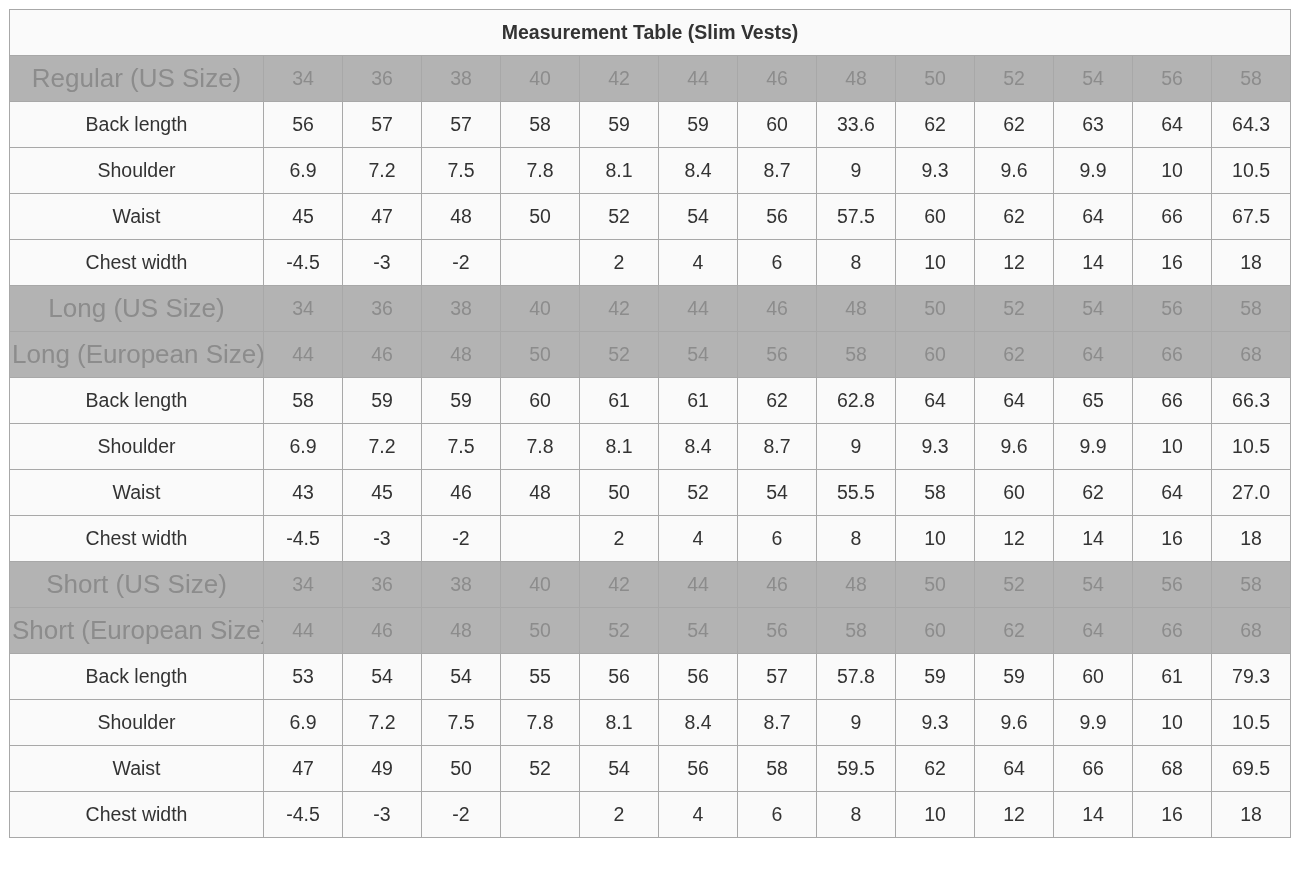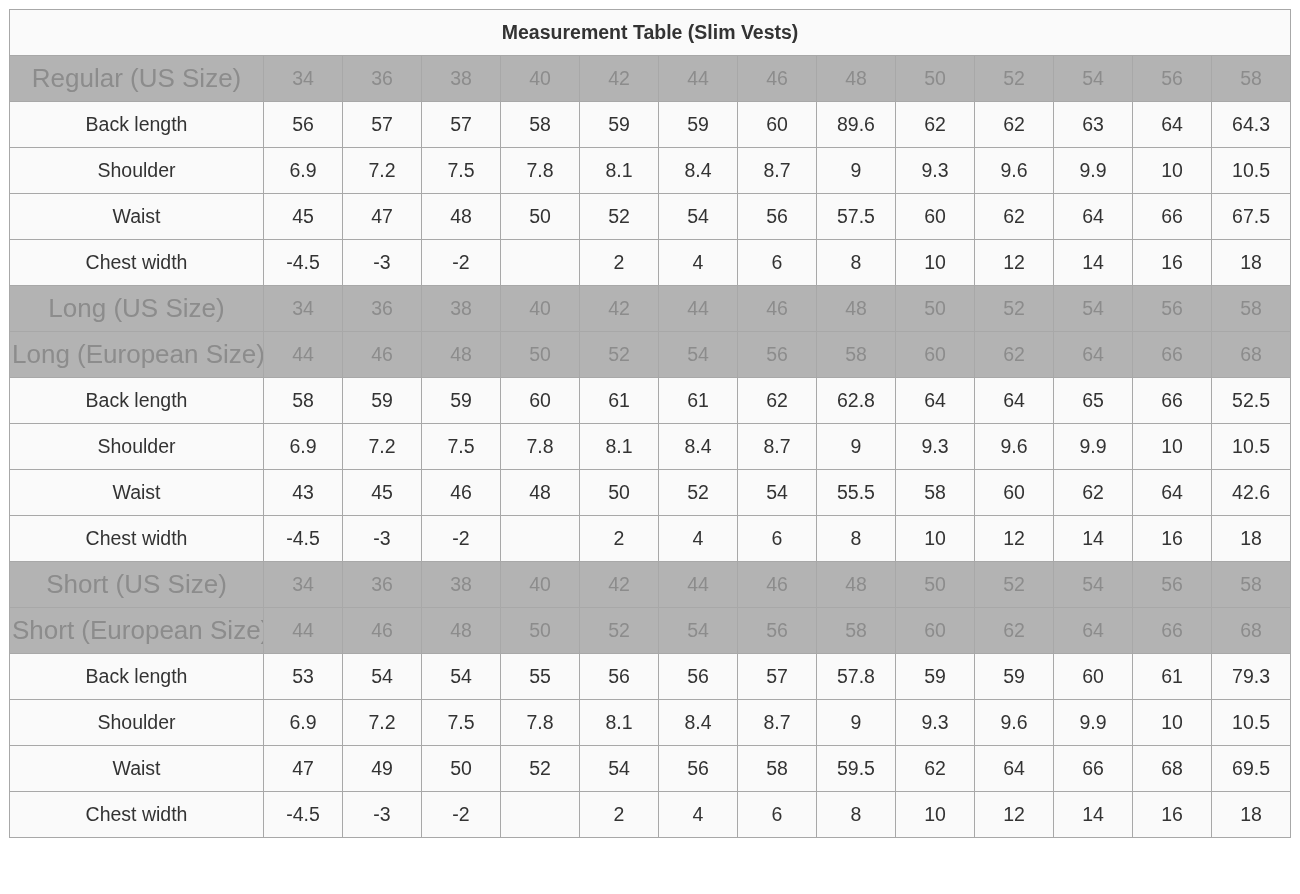--- a/index.html
+++ b/index.html
@@ -107,21 +107,21 @@
         </tr>
         <tr class="data-row">
           <td class="lab">Back length</td>
           <td>56</td>
           <td>57</td>
           <td>57</td>
           <td>58</td>
           <td>59</td>
           <td>59</td>
           <td>60</td>
-          <td>89.6</td>
+          <td>33.6</td>
           <td>62</td>
           <td>62</td>
           <td>63</td>
           <td>64</td>
           <td>64.3</td>
         </tr>
         <tr class="data-row">
           <td class="lab">Shoulder</td>
           <td>6.9</td>
           <td>7.2</td>
@@ -208,21 +208,21 @@
           <td>59</td>
           <td>60</td>
           <td>61</td>
           <td>61</td>
           <td>62</td>
           <td>62.8</td>
           <td>64</td>
           <td>64</td>
           <td>65</td>
           <td>66</td>
-          <td>52.5</td>
+          <td>66.3</td>
         </tr>
         <tr class="data-row">
           <td class="lab">Shoulder</td>
           <td>6.9</td>
           <td>7.2</td>
           <td>7.5</td>
           <td>7.8</td>
           <td>8.1</td>
           <td>8.4</td>
           <td>8.7</td>
@@ -240,21 +240,21 @@
           <td>46</td>
           <td>48</td>
           <td>50</td>
           <td>52</td>
           <td>54</td>
           <td>55.5</td>
           <td>58</td>
           <td>60</td>
           <td>62</td>
           <td>64</td>
-          <td>42.6</td>
+          <td>27.0</td>
         </tr>
         <tr class="data-row">
           <td class="lab">Chest width</td>
           <td>-4.5</td>
           <td>-3</td>
           <td>-2</td>
           <td></td>
           <td>2</td>
           <td>4</td>
           <td>6</td>

